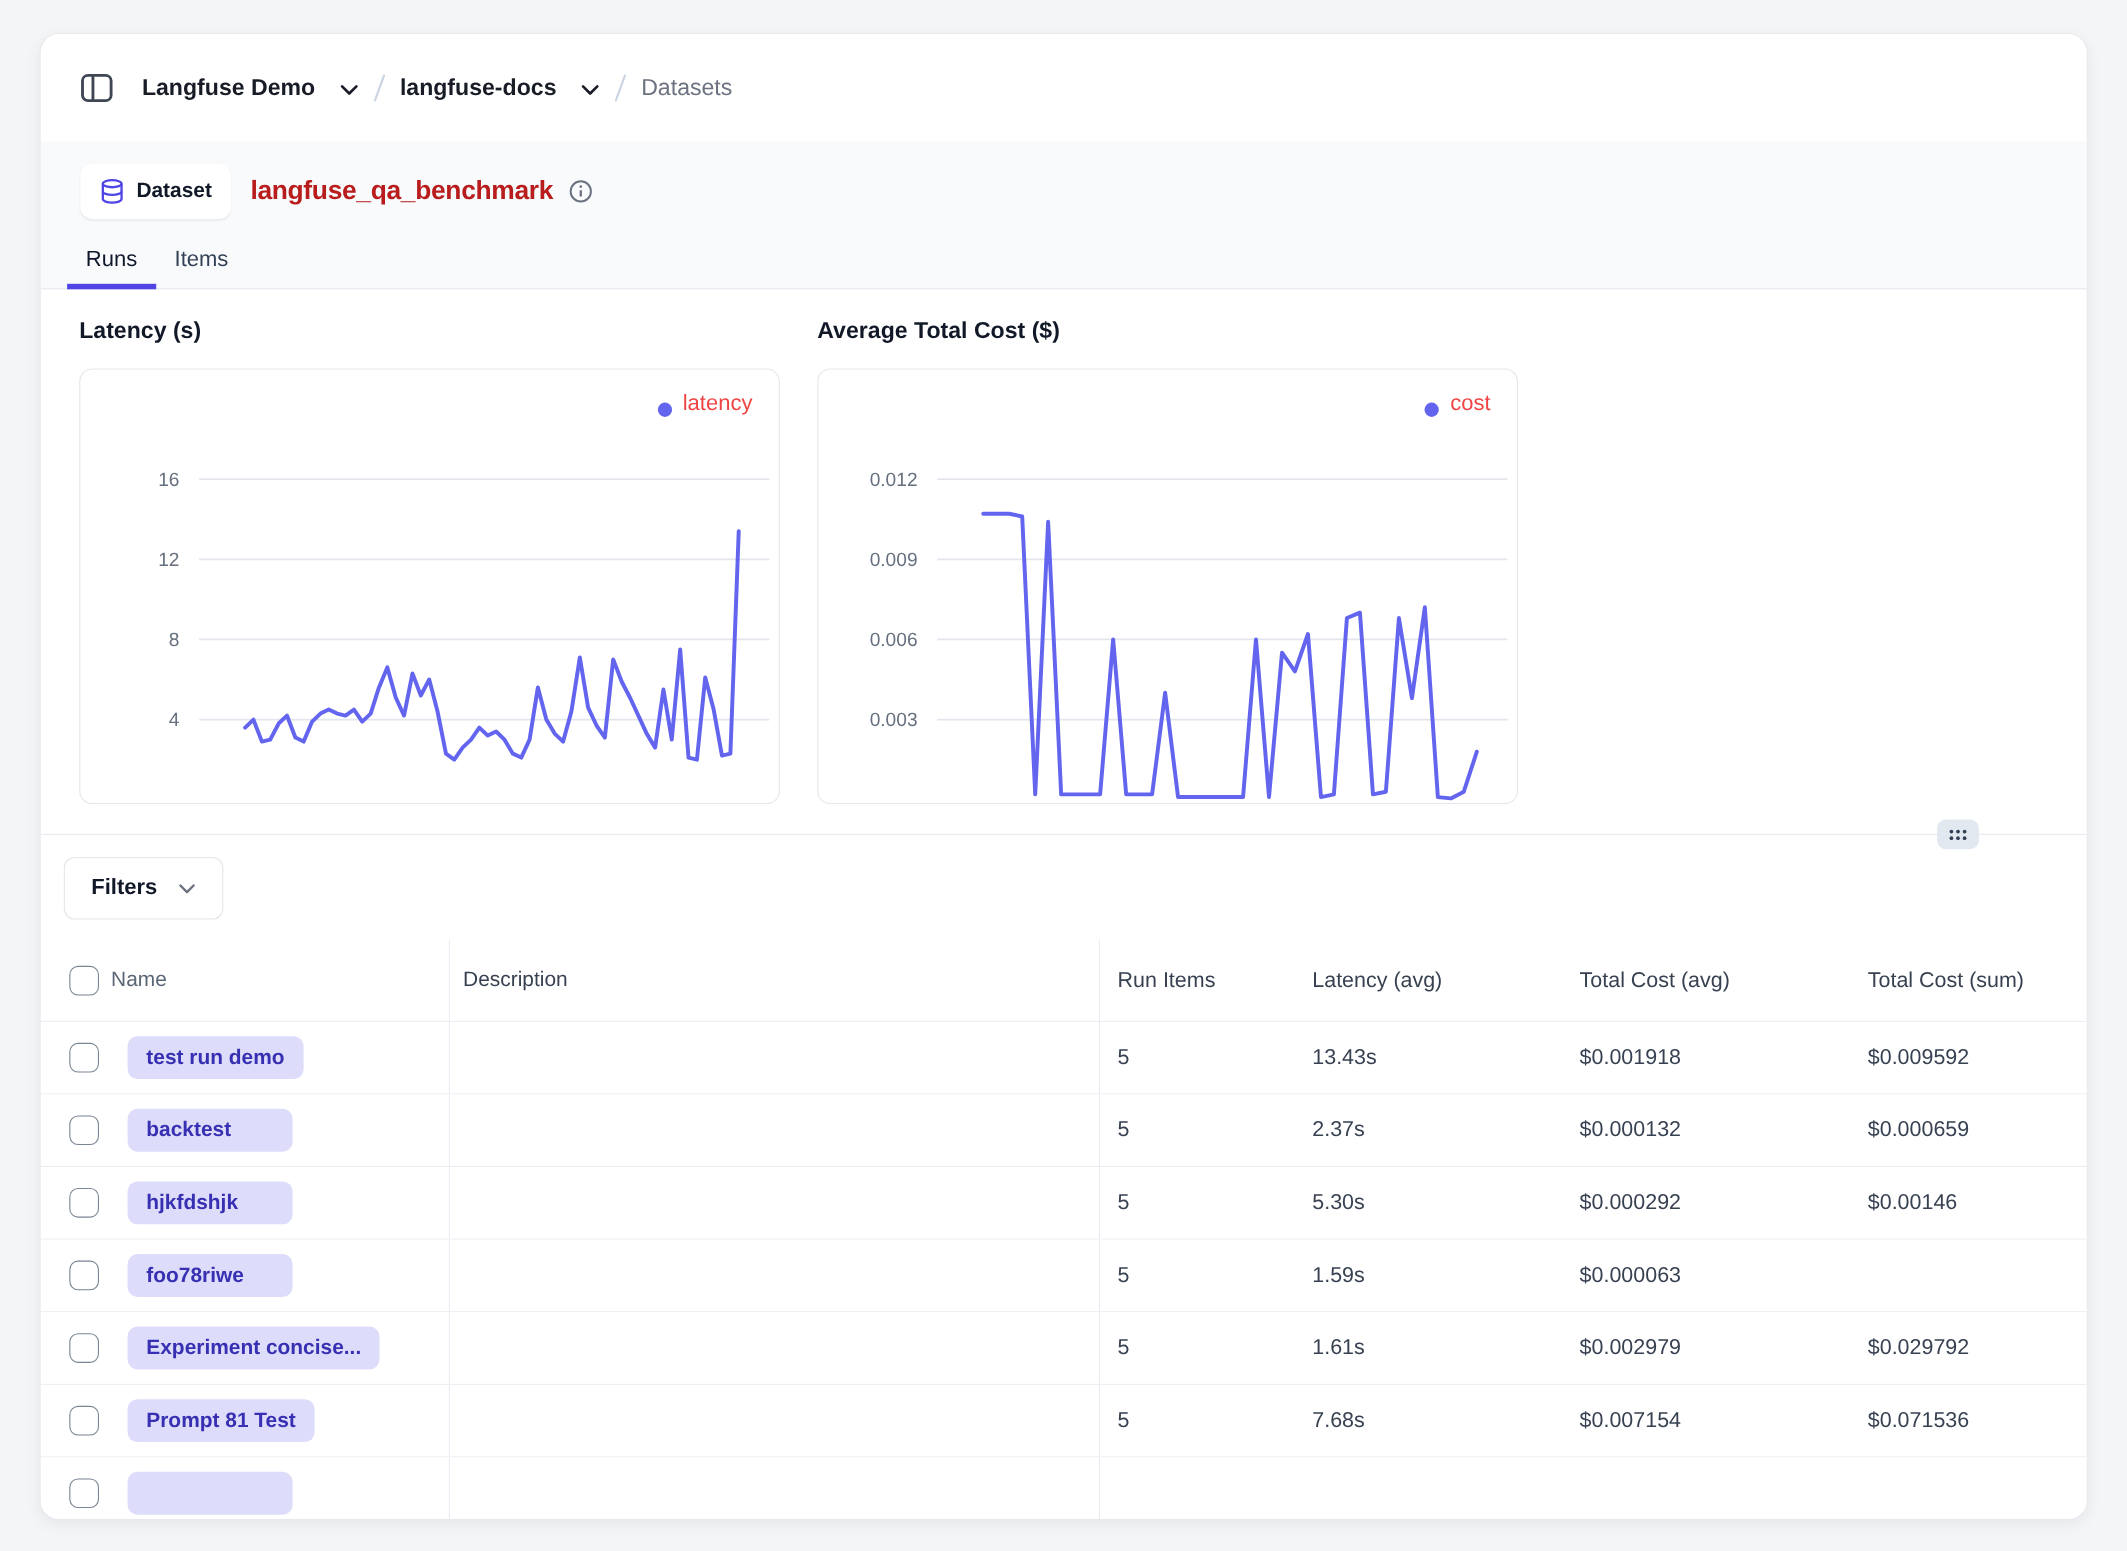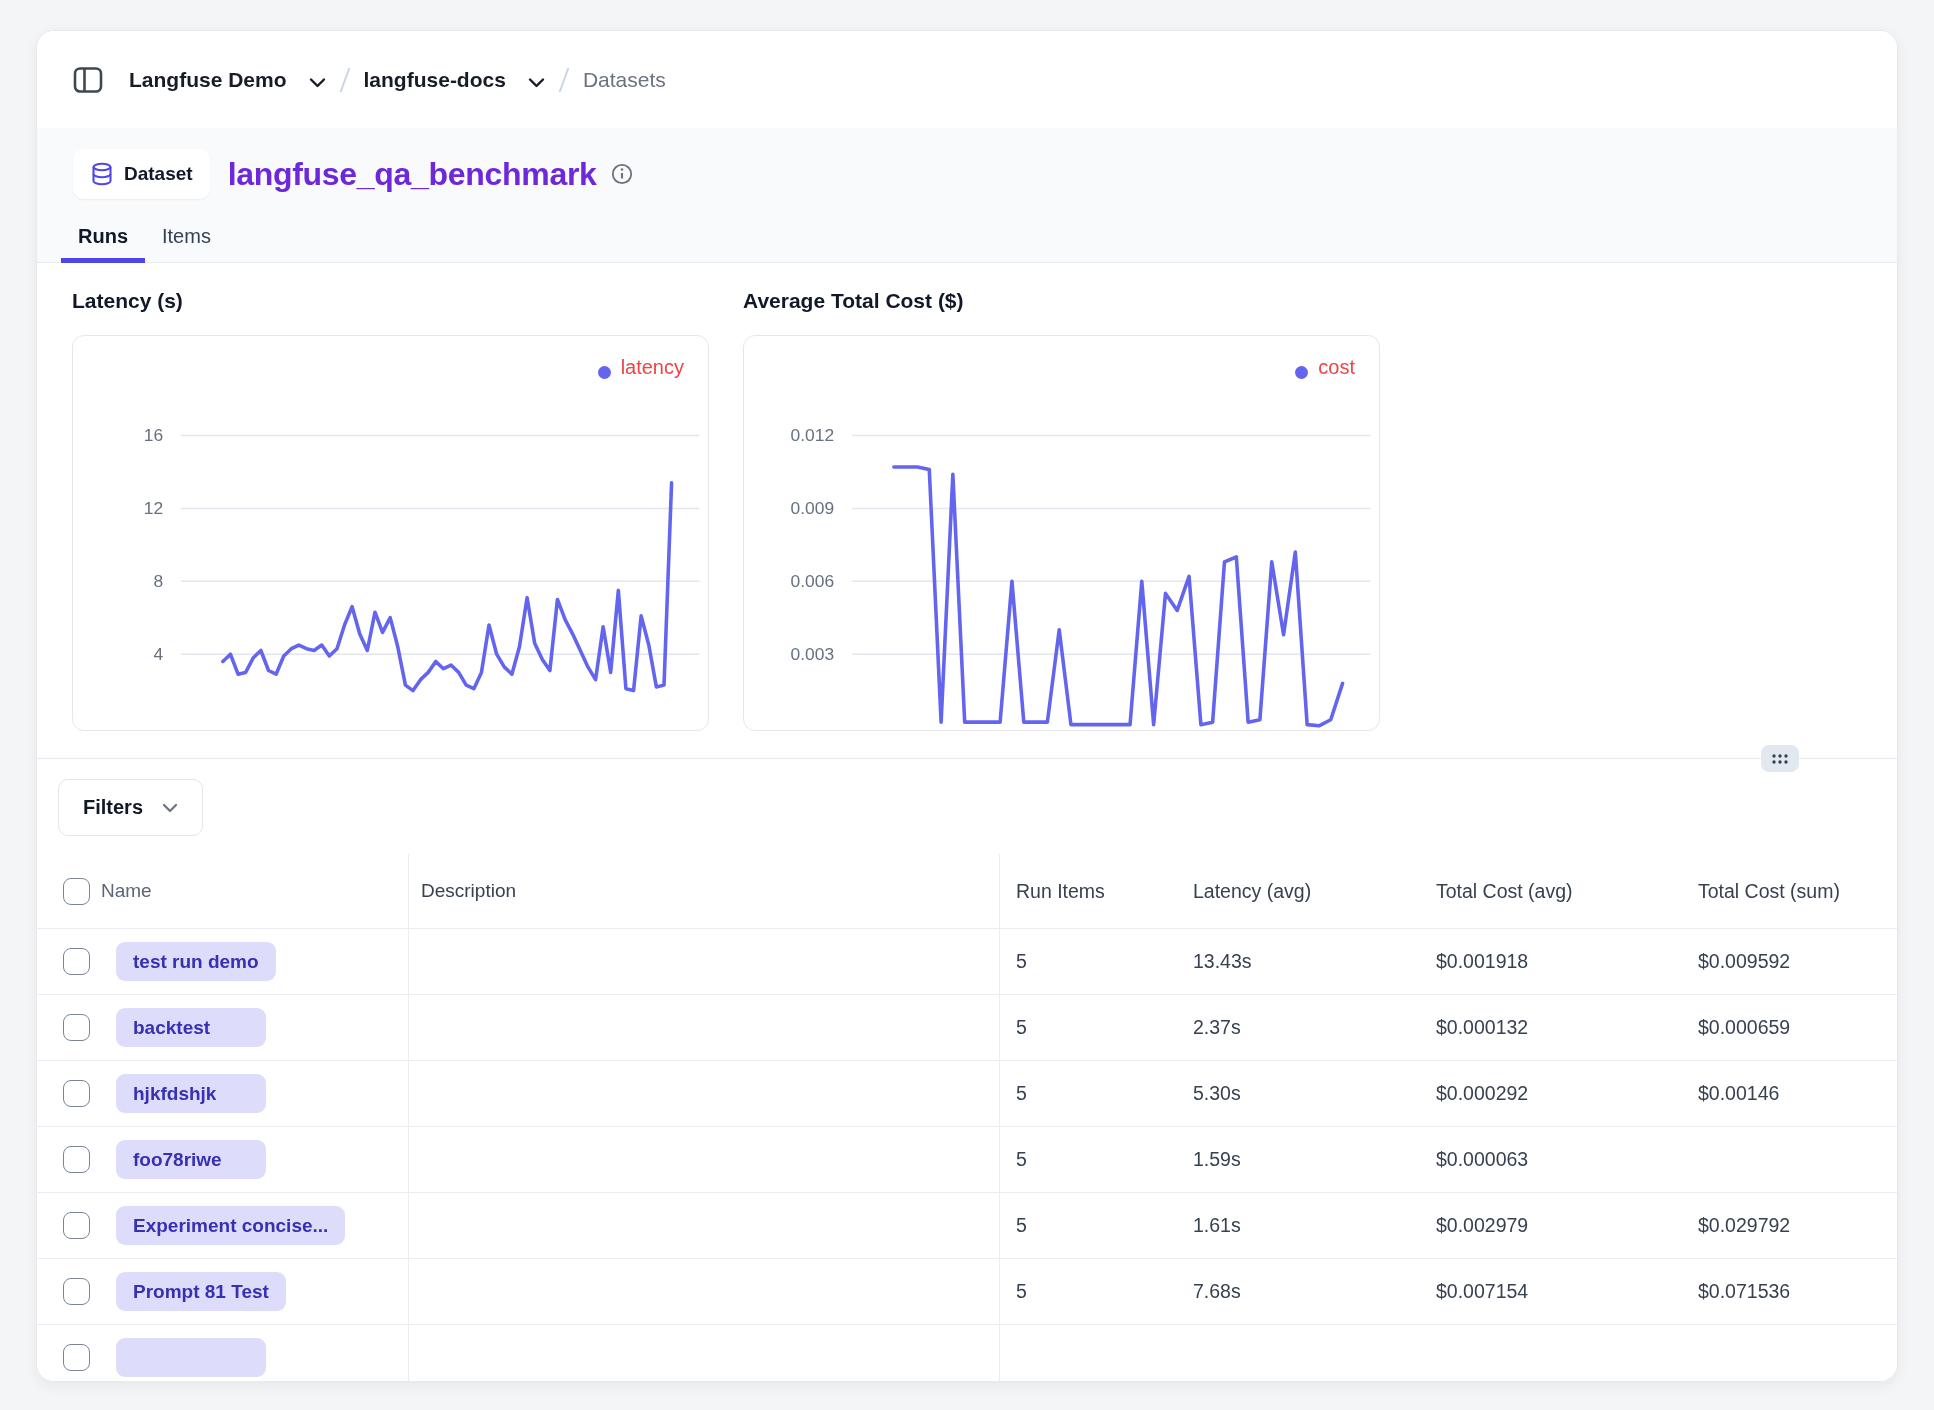--- a/index.html
+++ b/index.html
@@ -20,25 +20,25 @@
   .crumb { font-size:21px; font-weight:600; color:#171c26; display:flex; align-items:center; gap:22px; cursor:pointer; }
   .crumb .chev { margin-top:3px; }
   .crumb-muted { font-size:21px; font-weight:500; color:#6b7280; }
   .slash { width:2px; height:26px; background:#cbd5e1; transform:rotate(20deg); margin:0 18px; border-radius:2px; }
   
   .band { background:#f8fafc; border-bottom:1px solid #e6e9ee; padding-top:21px; }
   .band-row1 { display:flex; align-items:center; padding:0 36px; gap:18px; }
   .ds-badge { display:inline-flex; align-items:center; gap:10px; background:#fff; border-radius:11px;
     height:50px; padding:0 17px; font-size:19px; font-weight:700; color:#111827;
     box-shadow:0 1px 2px rgba(15,23,42,.06); }
-  .page-title { font-size:32px; font-weight:700; color:#6d28d9; letter-spacing:-.3px; }
+  .page-title { font-size:24px; font-weight:700; color:#b91c1c; letter-spacing:-.3px; }
   .info-icon { margin-left:-4px; display:flex; cursor:pointer; }
   .tabs { display:flex; margin:26px 0 0 24px; }
   .tab { padding:0 17px 14px; font-size:20px; cursor:pointer; position:relative; color:#334155; font-weight:500; }
-  .tab.active { color:#0f172a; font-weight:700; }
+  .tab.active { color:#0f172a; font-weight:400; }
   .tab.active::after { content:""; position:absolute; left:0; right:0; bottom:-1px; height:5px; background:#4f46e5; }
   
   .charts { padding:26px 0 0 35px; display:flex; gap:34px; }
   .chart-title { font-size:21px; font-weight:600; color:#111827; margin-bottom:22px; }
   .chart-card { width:637px; height:396px; border:1.5px solid #e5e7eb; border-radius:12px; background:#fff; position:relative; }
   .legend { position:absolute; top:20px; right:24px; display:flex; align-items:flex-end; gap:10px;
     font-size:20px; color:#ef4444; z-index:2; }
   .legend-dot { width:13px; height:13px; border-radius:50%; background:#6365ef; }
   .chart-card svg { position:absolute; inset:0; width:100%; height:100%; }
   .charts-divider { position:relative; margin-top:27px; border-bottom:1.5px solid #e6e9ee; }

